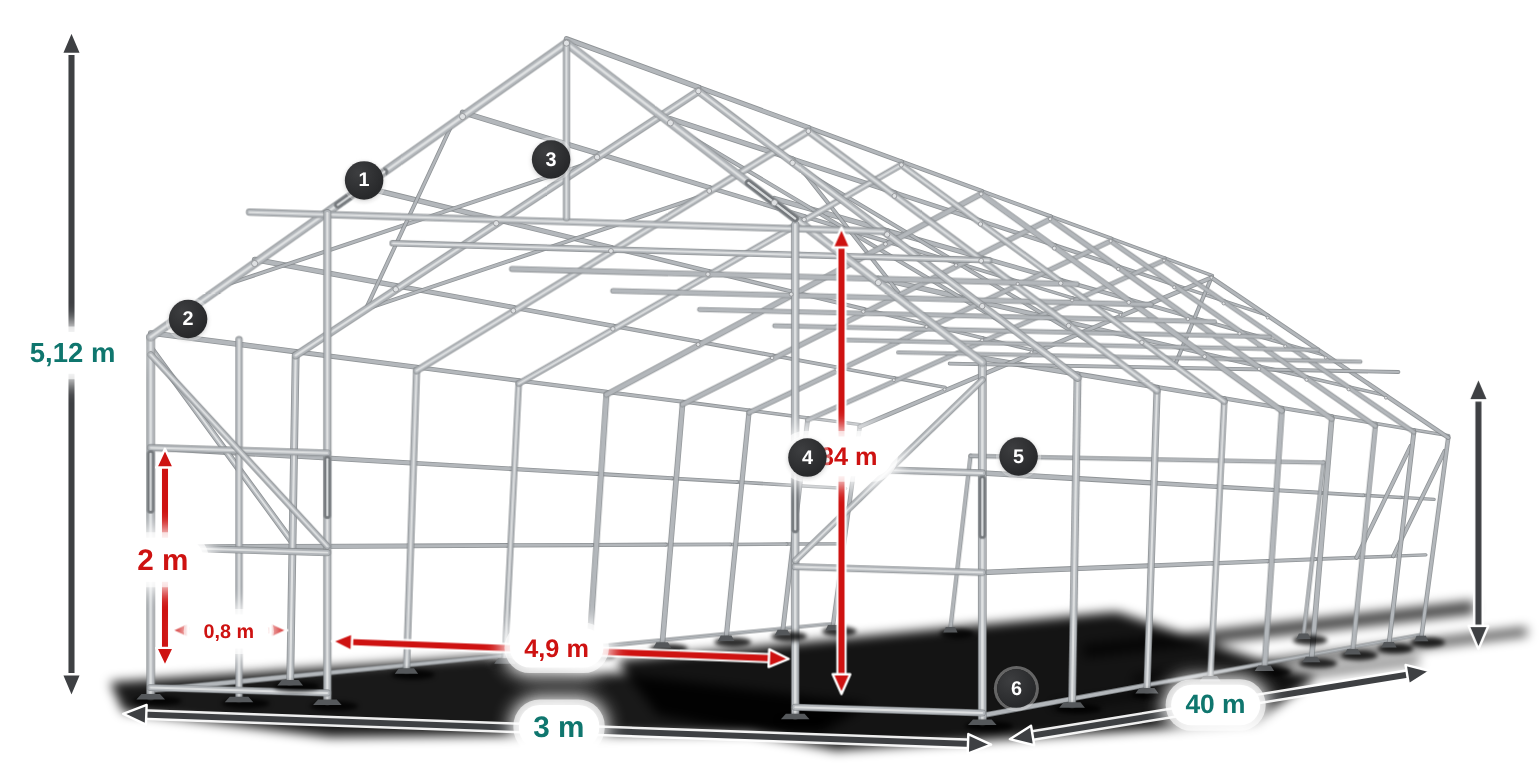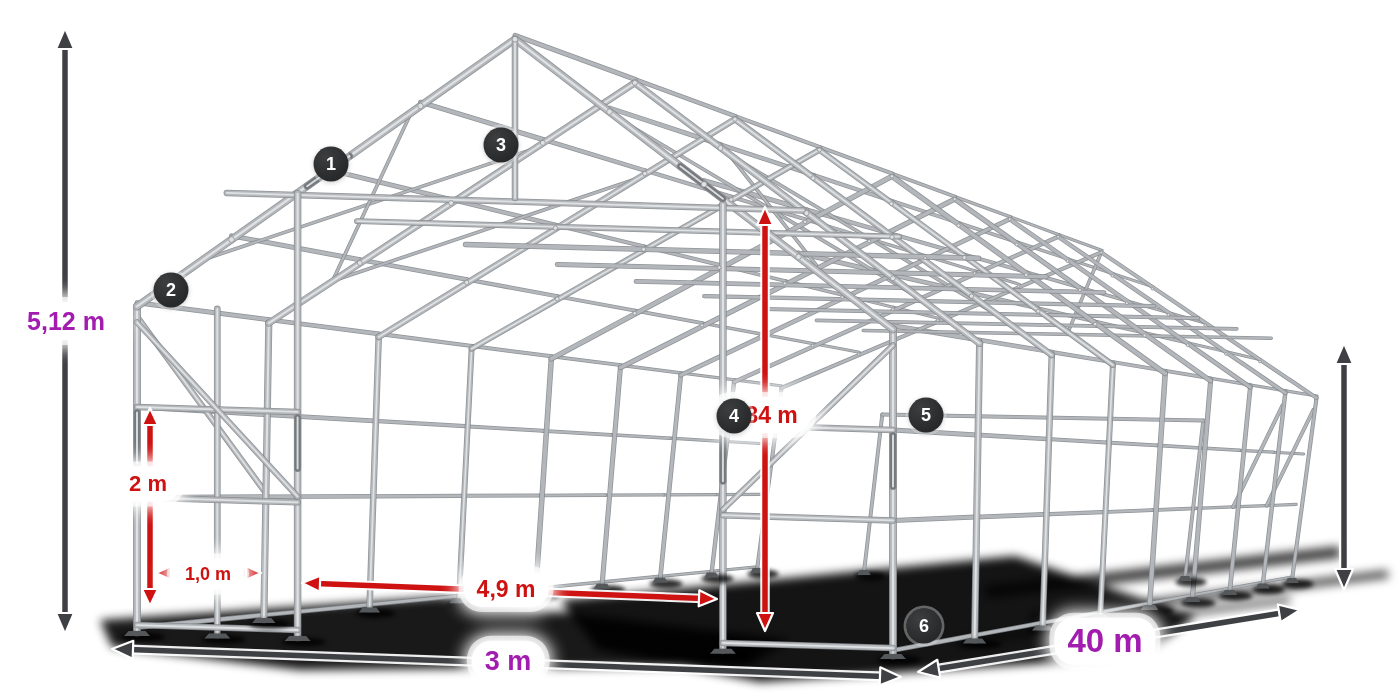--- a/index.html
+++ b/index.html
@@ -4,21 +4,21 @@
 <style>
   html,body{margin:0;padding:0;background:#ffffff;}
   .stage{
     position:relative;width:1400px;height:700px;overflow:hidden;background:#ffffff;
     font-family:"Liberation Sans",sans-serif;
   }
   .stage svg{position:absolute;left:0;top:0;}
   .pill{
     position:absolute;transform:translate(-50%,-50%);
     background:#ffffff;border-radius:19px;padding:6px 13px;
-    font-weight:bold;white-space:nowrap;color:#a21caf;line-height:1.05;
+    font-weight:bold;white-space:nowrap;color:#0f766e;line-height:1.05;
     box-shadow:0 0 0 5px rgba(255,255,255,.65), 0 0 16px 8px rgba(255,255,255,.95);
     z-index:30;
   }
   .pill.red{color:#ce1211;}
   .badge{
     position:absolute;transform:translate(-50%,-50%);
     width:35px;height:35px;border-radius:50%;
     background:radial-gradient(circle at 35% 30%, #3d3e40 0%, #28292b 70%);
     color:#ffffff;display:flex;align-items:center;justify-content:center;
     font-weight:bold;font-size:18px;z-index:40;
@@ -616,23 +616,23 @@
           <line x1="316.3893096373672" y1="583.5547685643322" x2="702.6106903626328" y2="598.4452314356678" stroke="#fff" stroke-width="9.5" stroke-linecap="round" opacity="0.93"></line>
           <line x1="316.3893096373672" y1="583.5547685643322" x2="702.6106903626328" y2="598.4452314356678" stroke="#ce1211" stroke-width="5.5"></line>
           <polygon points="717,599 698.7,606.3 699.3,590.3" fill="#ce1211" stroke="#fff" stroke-width="2.2" stroke-linejoin="round"></polygon>
           <polygon points="302,583 319.7,591.7 320.3,575.7" fill="#ce1211" stroke="#fff" stroke-width="2.2" stroke-linejoin="round"></polygon>
         </g>
       </g>
     </svg>
 
   <div class="pill" style="left:66px;top:321px;font-size:25px;">5,12 m</div>
   <div class="pill" style="left:508px;top:661px;font-size:27px;">3 m</div>
-  <div class="pill" style="left:1105px;top:641px;font-size:33px;">40 m</div>
-  <div class="pill red" style="left:148px;top:484px;font-size:22px;">2 m</div>
-  <div class="pill red" style="left:208px;top:574px;font-size:18px;">1,0 m</div>
+  <div class="pill" style="left:1105px;top:641px;font-size:24px;">40 m</div>
+  <div class="pill red" style="left:148px;top:509px;font-size:27px;">2 m</div>
+  <div class="pill red" style="left:208px;top:574px;font-size:18px;">0,8 m</div>
   <div class="pill red" style="left:506px;top:589px;font-size:23px;text-align:center;">4,9 m</div>
   <div class="pill red" style="left:762px;top:415px;font-size:23px;">4,34 m</div>
 
   <div class="badge" style="left:331px;top:164px;">1</div>
   <div class="badge" style="left:171px;top:290px;">2</div>
   <div class="badge" style="left:501px;top:145px;">3</div>
   <div class="badge" style="left:734px;top:416px;">4</div>
   <div class="badge" style="left:926px;top:415px;">5</div>
   <div class="badge" style="left:924px;top:626px;">6</div>
 </div>

